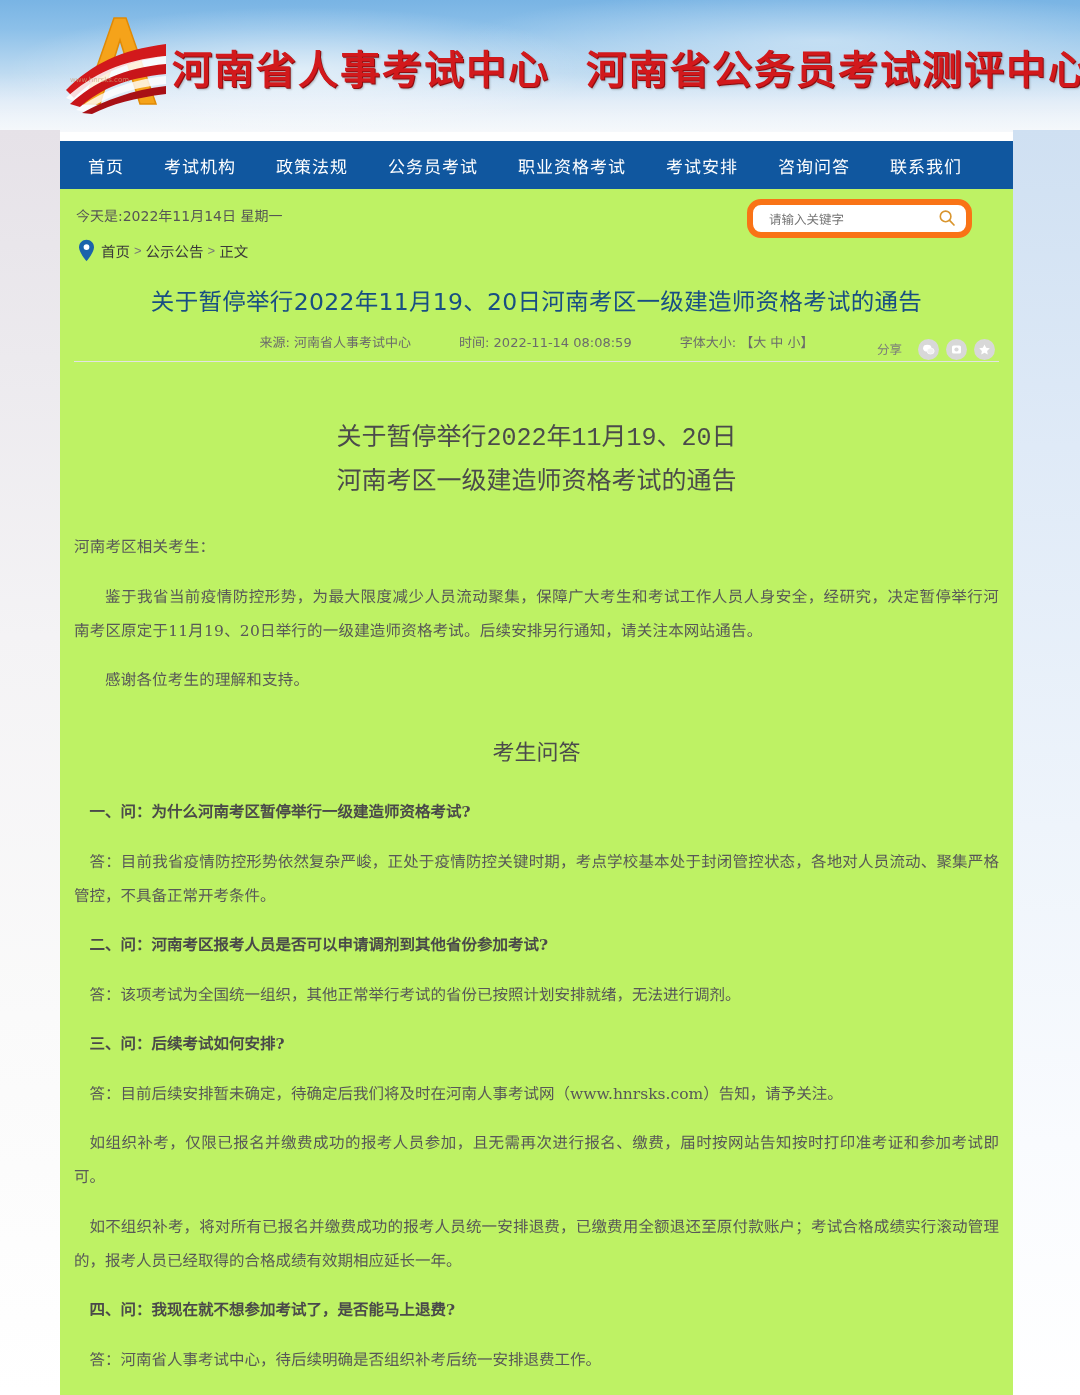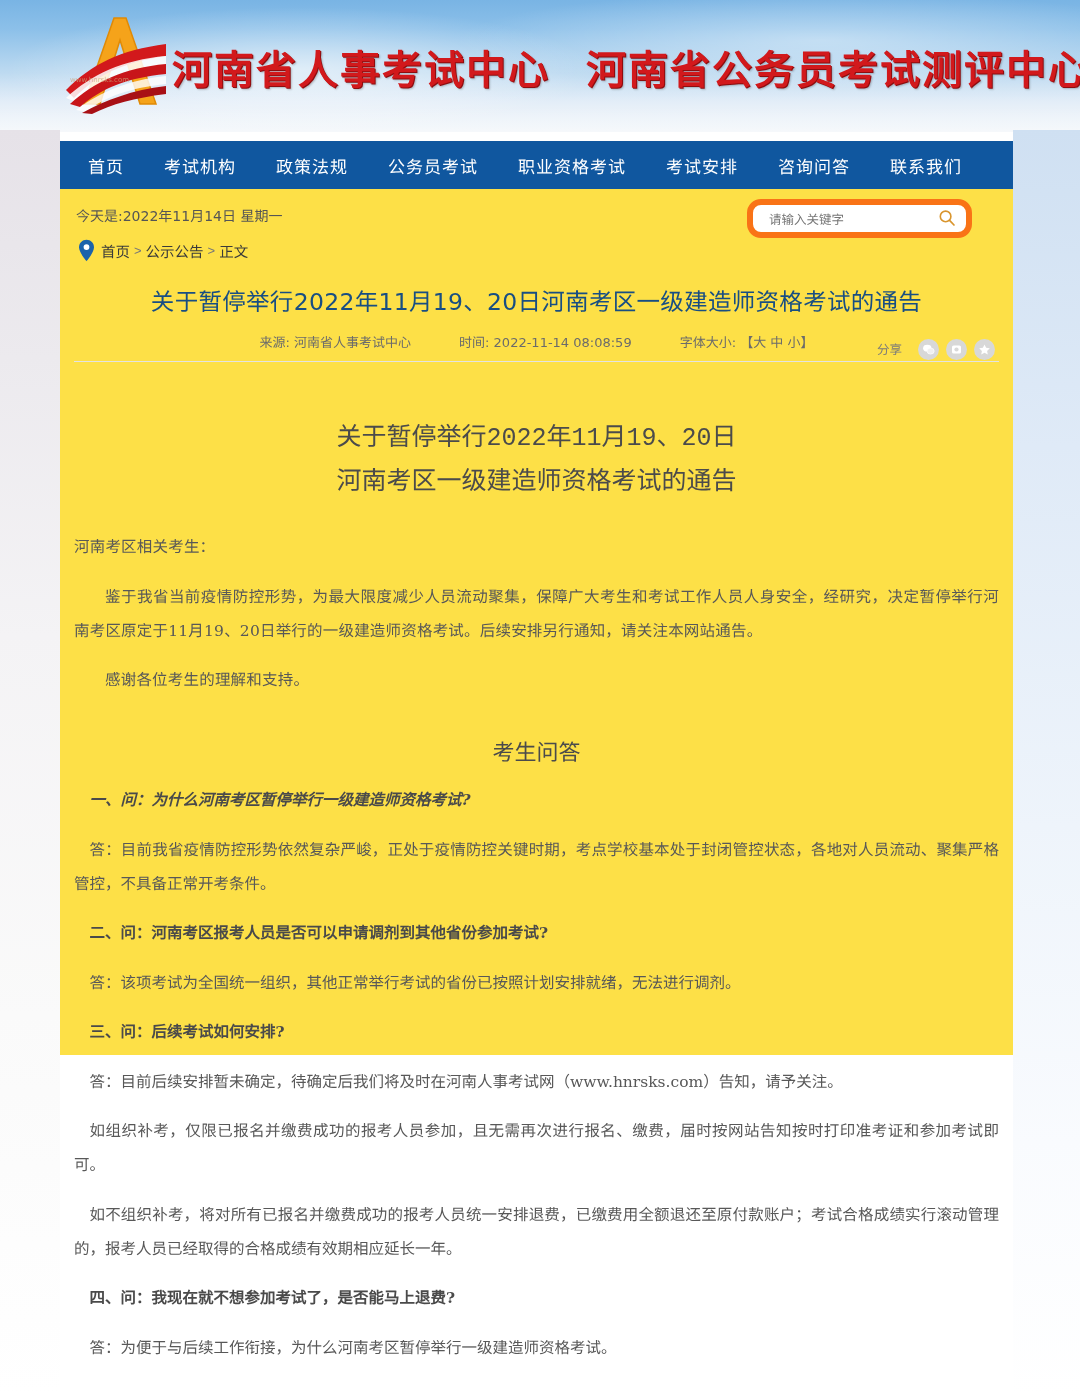--- a/index.html
+++ b/index.html
@@ -43,21 +43,21 @@
 
   
   .nav{position:absolute;left:60px;top:141px;width:953px;height:48px;background:#10579f;
     display:flex;align-items:center;}
   .nav-item{color:#ffffff;font-size:17px;letter-spacing:1px;white-space:nowrap;
     padding:0 2px;margin:0 18px;cursor:pointer;
     font-family:"DejaVu Sans","Liberation Sans",sans-serif;}
   .nav-item:first-child{margin-left:26px;}
 
   
-  .content{position:absolute;left:60px;top:189px;width:953px;height:866px;background:#fde047;}
+  .content{position:absolute;left:60px;top:189px;width:953px;height:1206px;background:#bef264;}
 
   
   .daterow{position:absolute;left:16px;top:8px;width:920px;height:36px;}
   .today{position:absolute;left:0;top:8px;font-size:14px;color:#555;white-space:nowrap;
     font-family:"DejaVu Sans","Liberation Sans",sans-serif;}
   .searchbox{position:absolute;right:24px;top:2px;width:213px;height:27px;border:6px solid #f97316;
     border-radius:14px;background:#fff;}
   .searchbox input{position:absolute;left:14px;top:4px;width:160px;height:19px;border:0;outline:0;
     font-size:12.5px;color:#9b9b9b;background:transparent;
     font-family:"DejaVu Sans","Liberation Sans",sans-serif;}
@@ -216,29 +216,29 @@
         <div>关于暂停举行2022年11月19、20日</div>
         <div>河南考区一级建造师资格考试的通告</div>
       </div>
 
       <p class="p" style="margin-top:25px;">河南考区相关考生：</p>
       <p class="p indent">鉴于我省当前疫情防控形势，为最大限度减少人员流动聚集，保障广大考生和考试工作人员人身安全，经研究，决定暂停举行河南考区原定于11月19、20日举行的一级建造师资格考试。后续安排另行通知，请关注本网站通告。</p>
       <p class="p indent">感谢各位考生的理解和支持。</p>
 
       <div class="qa-head">考生问答</div>
 
-      <p class="q" style="margin-top:10px;font-style:italic;">一、问：为什么河南考区暂停举行一级建造师资格考试?</p>
+      <p class="q" style="margin-top:22px;">一、问：为什么河南考区暂停举行一级建造师资格考试?</p>
       <p class="a">答：目前我省疫情防控形势依然复杂严峻，正处于疫情防控关键时期，考点学校基本处于封闭管控状态，各地对人员流动、聚集严格管控，不具备正常开考条件。</p>
 
       <p class="q">二、问：河南考区报考人员是否可以申请调剂到其他省份参加考试?</p>
       <p class="a">答：该项考试为全国统一组织，其他正常举行考试的省份已按照计划安排就绪，无法进行调剂。</p>
 
       <p class="q">三、问：后续考试如何安排?</p>
       <p class="a">答：目前后续安排暂未确定，待确定后我们将及时在河南人事考试网（www.hnrsks.com）告知，请予关注。</p>
       <p class="a">如组织补考，仅限已报名并缴费成功的报考人员参加，且无需再次进行报名、缴费，届时按网站告知按时打印准考证和参加考试即可。</p>
       <p class="a">如不组织补考，将对所有已报名并缴费成功的报考人员统一安排退费，已缴费用全额退还至原付款账户；考试合格成绩实行滚动管理的，报考人员已经取得的合格成绩有效期相应延长一年。</p>
 
       <p class="q">四、问：我现在就不想参加考试了，是否能马上退费?</p>
-      <p class="a">答：为便于与后续工作衔接，为什么河南考区暂停举行一级建造师资格考试。</p>
+      <p class="a">答：河南省人事考试中心，待后续明确是否组织补考后统一安排退费工作。</p>
 
     </div>
   </div>
 </div>
 
 </body></html>

